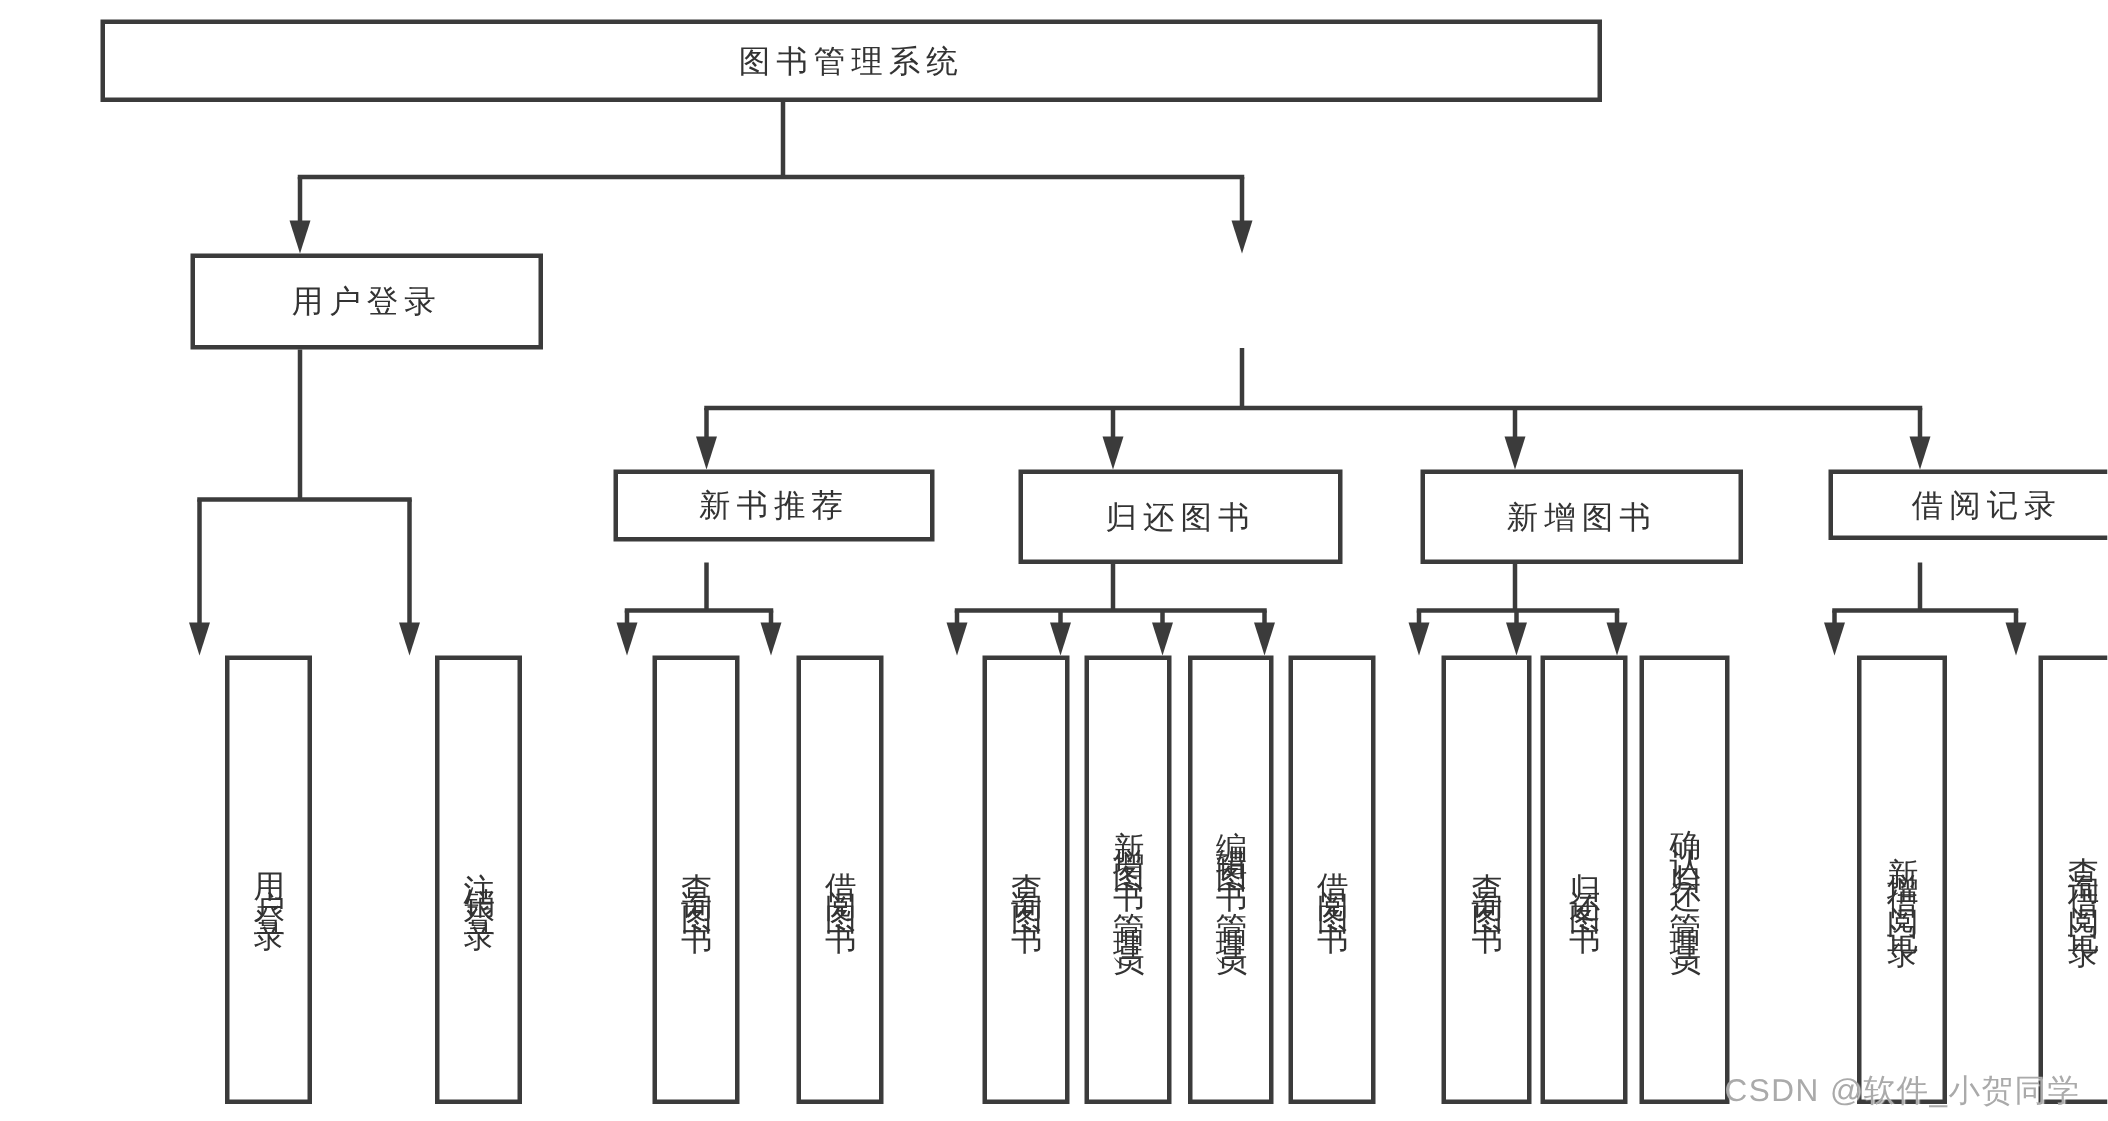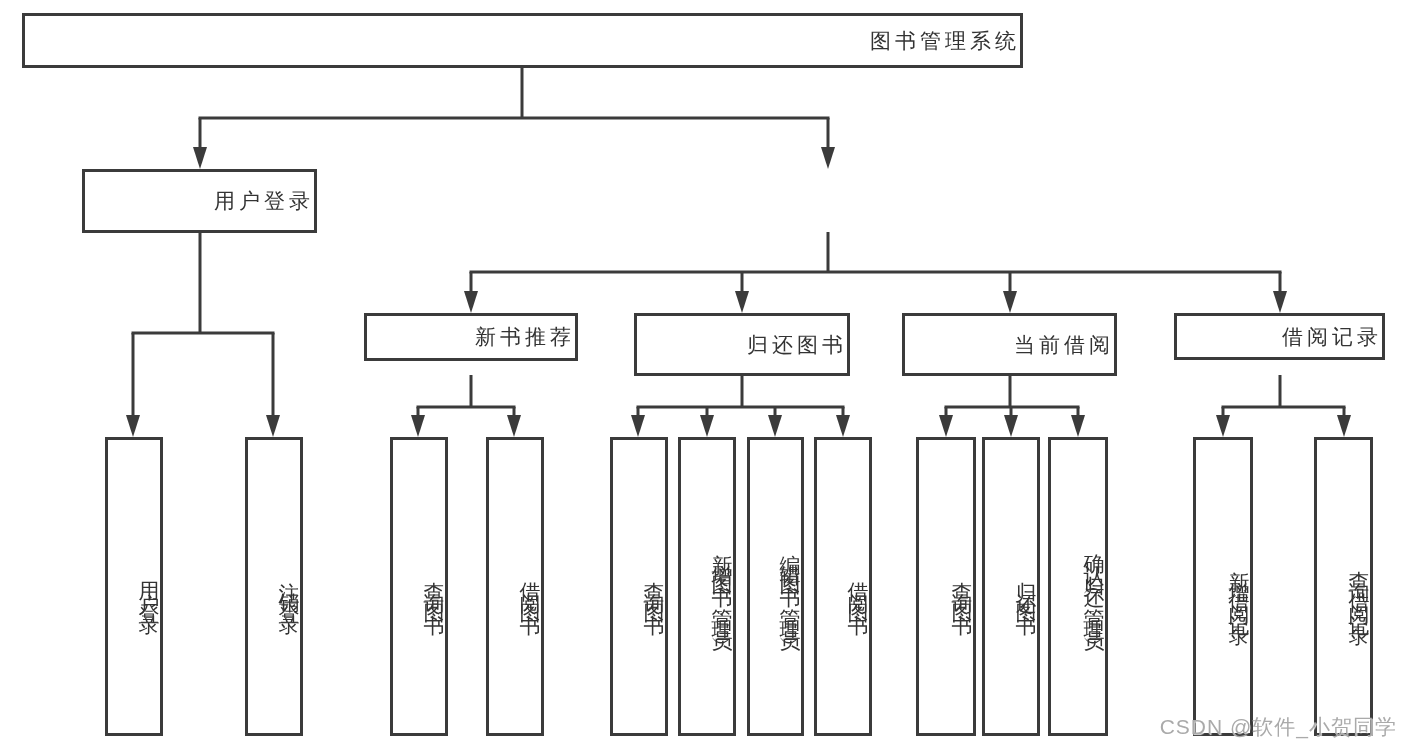--- a/index.html
+++ b/index.html
@@ -17,38 +17,39 @@
     overflow:hidden;
   }
   #connectors{
     position:absolute;left:0;top:0;z-index:1;
   }
   .node{
     position:absolute;
     box-sizing:border-box;
     background:#fff;
     border:3px solid var(--line);
-    display:flex;align-items:center;justify-content:flex-end;
+    display:flex;align-items:center;justify-content:center;
     color:var(--text);
     font-size:21px;
     letter-spacing:4px;
     z-index:2;
     white-space:nowrap;
+    margin-left:45px;
   }
   .node span{display:block;}
   .leaf span{
     writing-mode:vertical-rl;
     text-orientation:mixed;
     letter-spacing:11px;
     line-height:1;
     white-space:normal;
   }
   .watermark{
     position:absolute;
-    right:8px;bottom:6px;
+    right:18px;bottom:6px;
     z-index:3;
     color:var(--watermark);
     font-size:21px;
     letter-spacing:1px;
     text-shadow:1px 1px 1px rgba(255,255,255,0.85);
   }
 </style>
 </head>
 <body>
 
@@ -117,21 +118,21 @@
     <span>用户登录</span>
   </div>
 
   <div class="node" style="left:364px;top:313px;width:214px;height:48px">
     <span>新书推荐</span>
   </div>
   <div class="node" style="left:634px;top:313px;width:216px;height:63px">
     <span>归还图书</span>
   </div>
   <div class="node" style="left:902px;top:313px;width:215px;height:63px">
-    <span>当前借阅</span>
+    <span>新增图书</span>
   </div>
   <div class="node" style="left:1174px;top:313px;width:211px;height:47px">
     <span>借阅记录</span>
   </div>
 
   <div class="node leaf" style="left:105px;top:437px;width:58px;height:299px">
     <span>用户登录</span>
   </div>
   <div class="node leaf" style="left:245px;top:437px;width:58px;height:299px">
     <span>注销登录</span>

